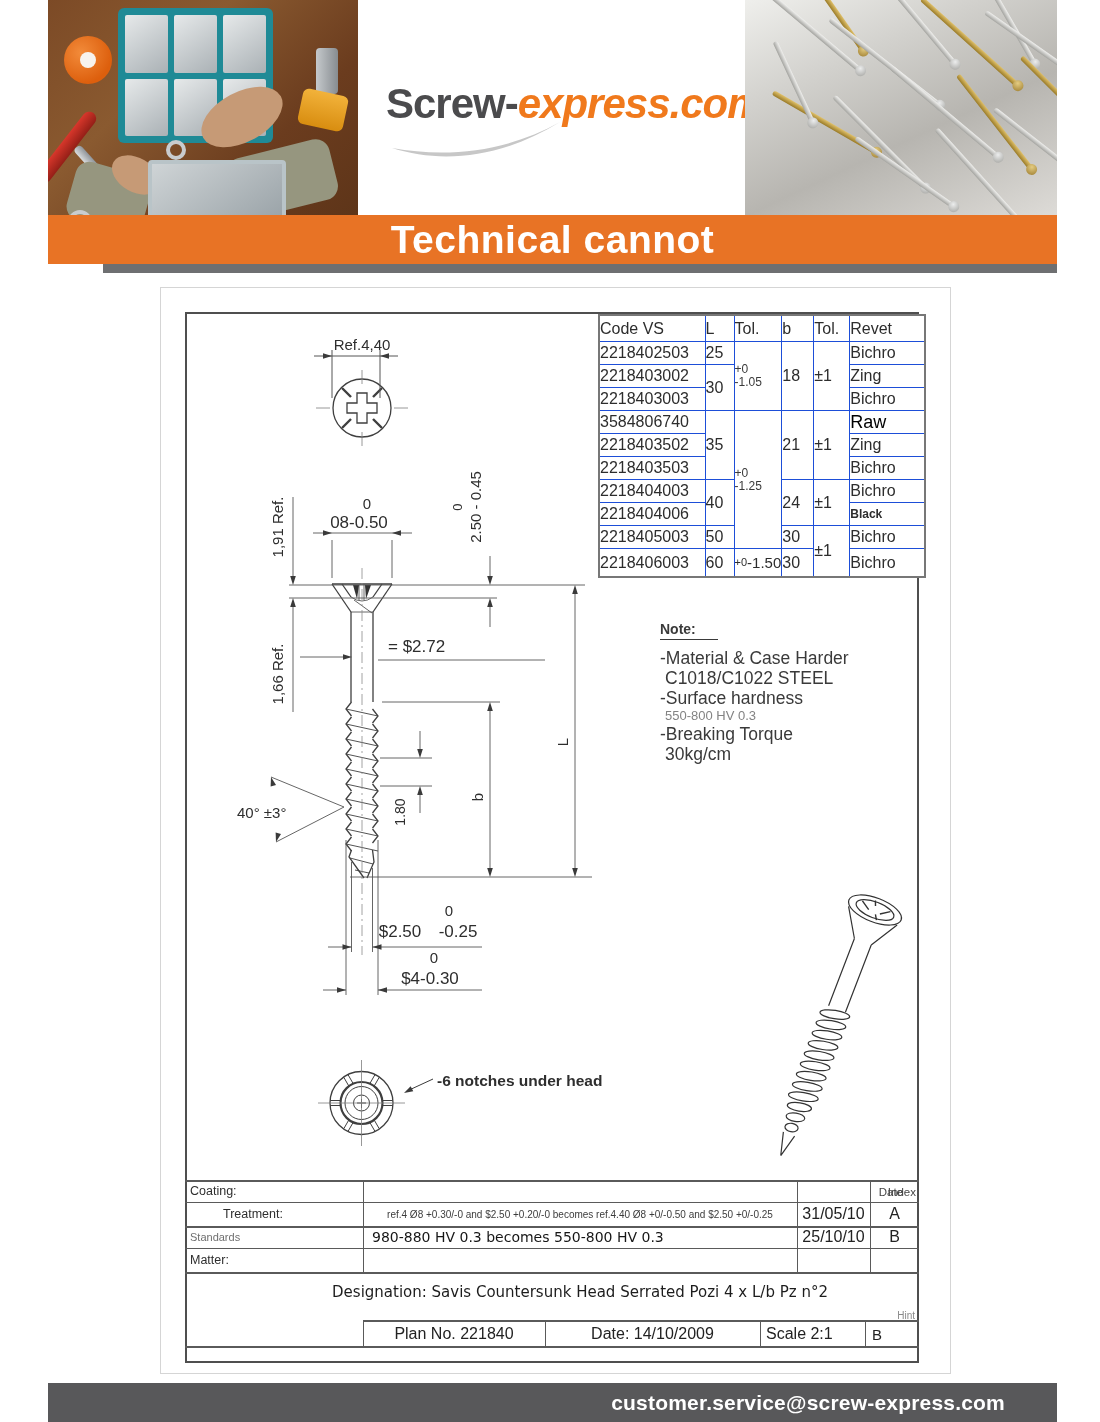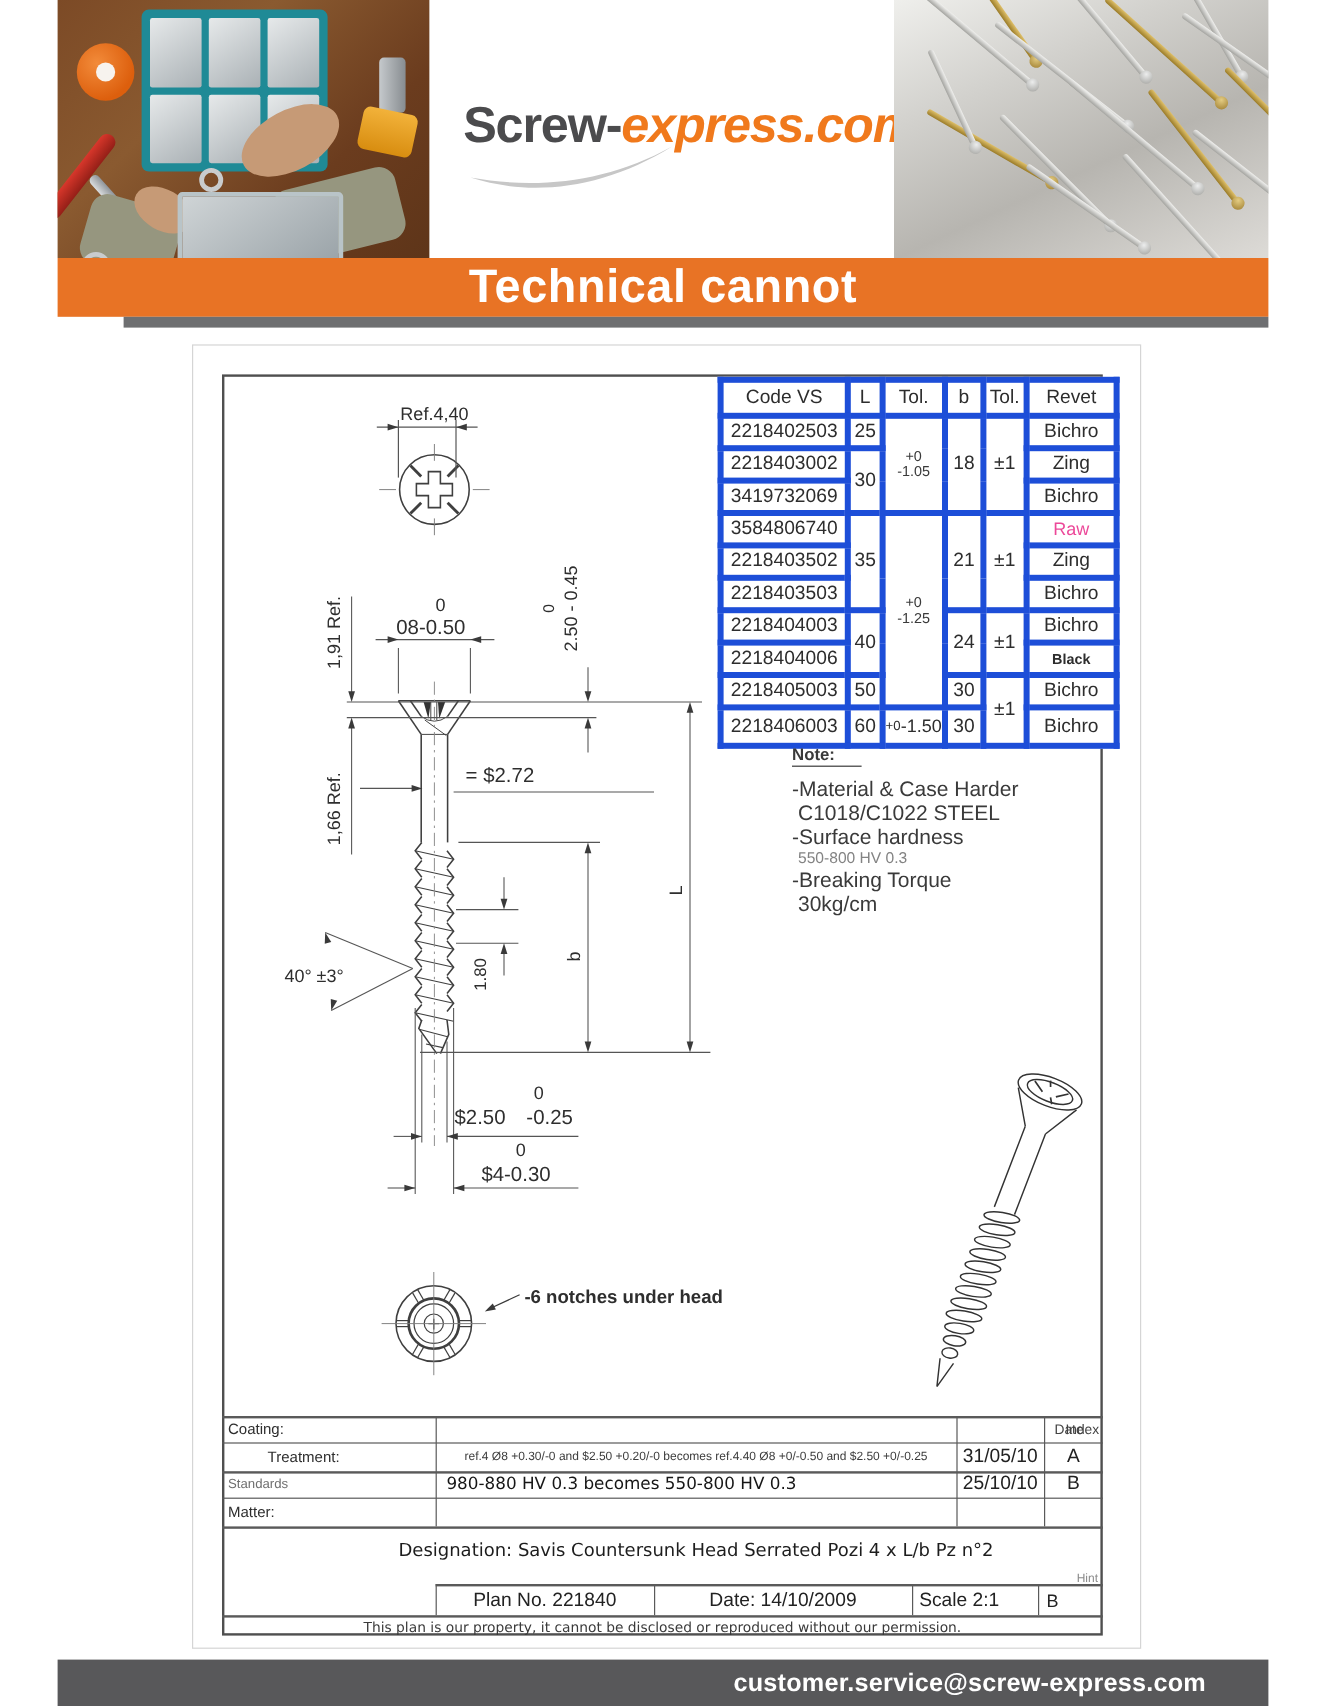--- a/index.html
+++ b/index.html
@@ -39,25 +39,25 @@
   .banner-shadow{position:absolute;left:103px;top:264px;width:954px;height:9px;background:#6e6f71;}
 
   
   .outer-sheet{position:absolute;left:160px;top:287px;width:789px;height:1085px;border:1px solid #d5d5d5;}
   .frame{position:absolute;left:185px;top:312px;width:734px;height:1051px;border:2px solid #4f4f4f;box-sizing:border-box;}
   svg.draw{position:absolute;left:0;top:0;pointer-events:none;}
 
   
   table.spec{position:absolute;left:598px;top:314px;border-collapse:collapse;table-layout:fixed;
              font-size:16px;color:#2d2d2d;background:#fff;border:2px solid #777;}
-  table.spec td{border:5px solid #1d4ed8;text-align:center;padding:0;height:22px;overflow:hidden;}
+  table.spec td{border:1px solid #1d4ed8;text-align:left;padding:0;height:22px;overflow:hidden;}
   table.spec tr.h td{height:25px;font-size:16px;}
   table.spec tr.last td{height:27px;margin-left:33px;}
   table.spec .tolstack div{font-size:12px;line-height:13px;color:#3a3a3a;}
-  table.spec .raw{font-size:15px;color:#ec4899;}
+  table.spec .raw{font-size:18px;color:#000000;}
   table.spec .blk{font-size:12px;font-weight:bold;}
   table.spec .tolinline .sm{font-size:11px;vertical-align:2px;}
   table.spec .tolinline .lg{font-size:15px;}
 
   
   .note{position:absolute;left:660px;top:620px;width:255px;color:#3a3a3a;}
   .note .ttl{font-size:14px;font-weight:bold;border-bottom:1.5px solid #3a3a3a;padding-right:22px;display:inline-block;padding-bottom:2px;}
   .note .big{font-size:17.5px;line-height:19px;margin-top:1px;}
   .note .ind{padding-left:5px;}
   .note .small{font-size:13px;color:#838383;line-height:16px;padding-left:5px;}
@@ -400,21 +400,21 @@
       <td rowspan="3">18</td>
       <td rowspan="3">±1</td>
       <td>Bichro</td>
     </tr>
     <tr>
       <td>2218403002</td>
       <td rowspan="2">30</td>
       <td>Zing</td>
     </tr>
     <tr>
-      <td>3419732069</td>
+      <td>2218403003</td>
       <td>Bichro</td>
     </tr>
     <tr>
       <td>3584806740</td>
       <td rowspan="3">35</td>
       <td rowspan="6" class="tolstack">
         <div>+0</div>
         <div>-1.25</div>
       </td>
       <td rowspan="3">21</td>
@@ -500,18 +500,17 @@
   <div class="tb-text lbl" style="left:190px;top:1253px;">Matter:</div>
 
   <div class="tb-text desig" style="left:185px;top:1283px;width:790px;text-align:center;">Designation: Savis Countersunk Head Serrated Pozi 4 x L/b Pz n°2</div>
 
   <div class="tb-text dcell" style="left:363px;top:1325px;width:182px;text-align:center;">Plan No. 221840</div>
   <div class="tb-text dcell" style="left:545px;top:1325px;width:215px;text-align:center;">Date: 14/10/2009</div>
   <div class="tb-text dcell" style="left:766px;top:1325px;">Scale 2:1</div>
   <div class="tb-text hint-l" style="left:865px;top:1310px;width:50px;text-align:right;">Hint</div>
   <div class="tb-text hint-v" style="left:872px;top:1326px;">B</div>
 
-  <div class="tb-text prop" style="left:185px;top:1349px;width:734px;text-align:center;">This plan is our property, it cannot be disclosed or reproduced without our permission.</div>
 
   <div class="footer-bar">
     <span>customer.service@screw-express.com</span>
   </div>
 </div>
 
 </body></html>

